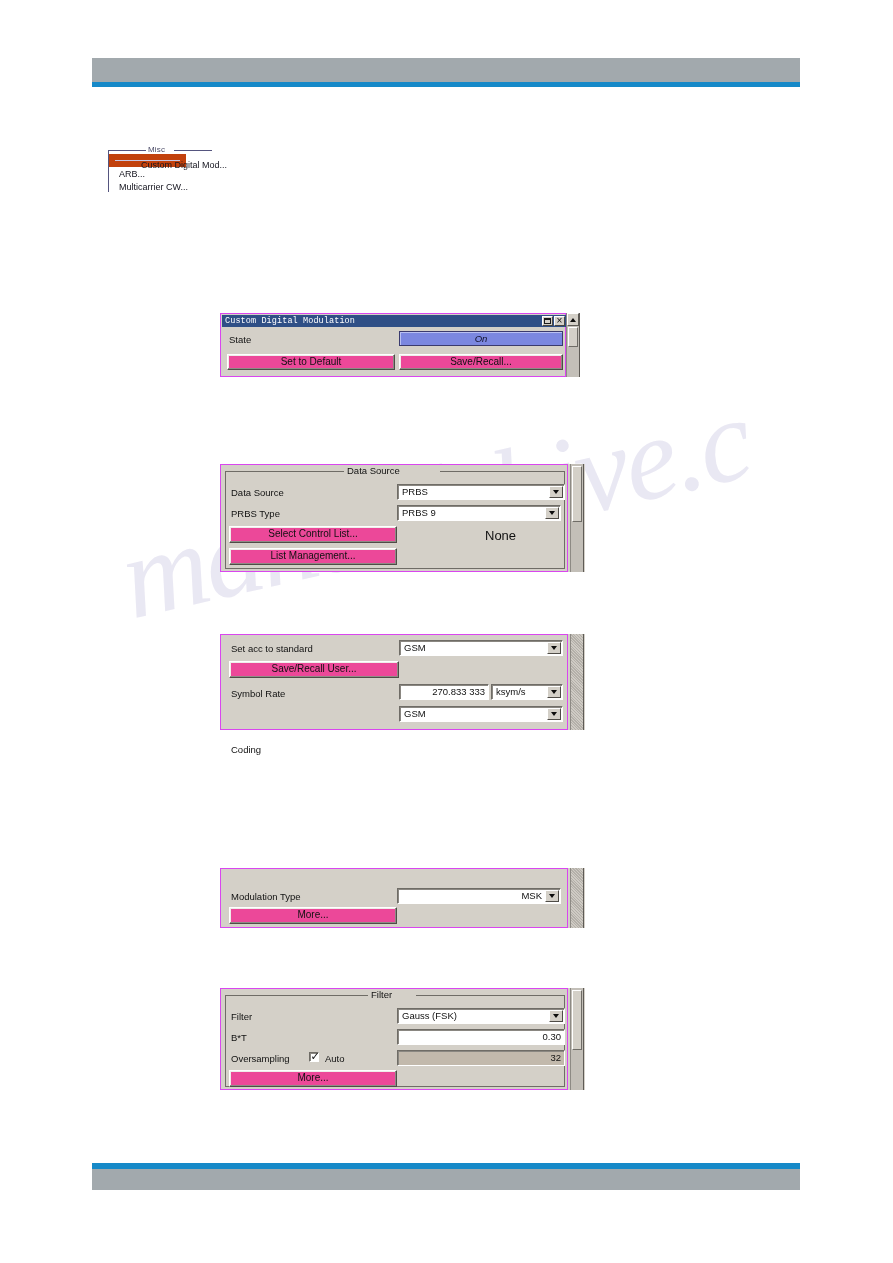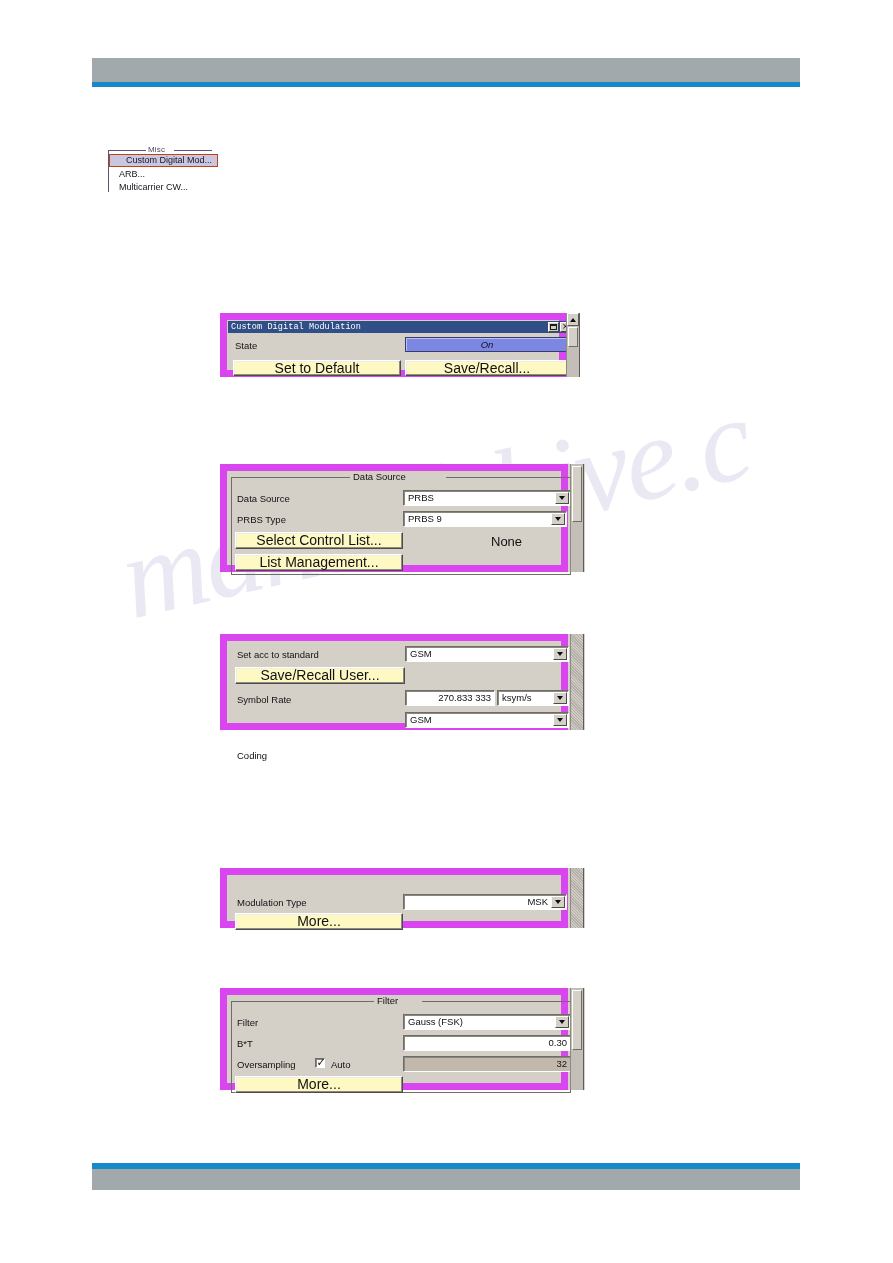--- a/index.html
+++ b/index.html
@@ -79,45 +79,45 @@
     left: 5px;
     height: 12px;
     line-height: 12px;
     font-size: 9px;
     padding-left: 6px;
     white-space: nowrap;
     color: #15151f;
   }
   .misc-item.sel {
     left: 1px;
-    width: 109px;
-    padding-left: 16px;
+    width: 77px;
+    padding-left: 26px;
     background: #c9c6e2;
-    border: 1px solid #c2410c;
+    border: 6px solid #c2410c;
     box-sizing: border-box;
     height: 13px;
     line-height: 11px;
   }
   .misc-i0 { top: 8px; }
   .misc-i1 { top: 22px; }
   .misc-i2 { top: 35px; }
 
   
   .panel {
     position: absolute;
     background: #d4d0c8;
     box-sizing: border-box;
     font-size: 9.5px;
     color: #111111;
   }
   .panel-body {
     position: absolute;
     left: 0; top: 0;
     background: #d4d0c8;
-    border: 7px solid #d946ef;
+    border: 1px solid #d946ef;
     box-sizing: border-box;
   }
   
   .sbstrip {
     position: absolute;
     top: 0;
     width: 14px;
     background: #c3bfb8;
     border-left: 1px solid #8d8a84;
     border-right: 1px solid #5e5b56;
@@ -239,27 +239,27 @@
     font-size: 13px;
     color: #111111;
     white-space: nowrap;
     line-height: 12px;
     text-align: left;
   }
 
   
   .btn {
     position: absolute;
-    background: #fef9c3;
+    background: #ec4899;
     border: 1px solid #ffffff;
     border-right-color: #4f4c47;
     border-bottom-color: #4f4c47;
     box-shadow: inset -1px -1px 0 #8e8b85, inset 1px 1px 0 #efedea;
     box-sizing: border-box;
-    font-size: 14px;
+    font-size: 10px;
     color: #111111;
     text-align: center;
     line-height: 14px;
     white-space: nowrap;
     overflow: hidden;
   }
 
   
   .field {
     position: absolute;

